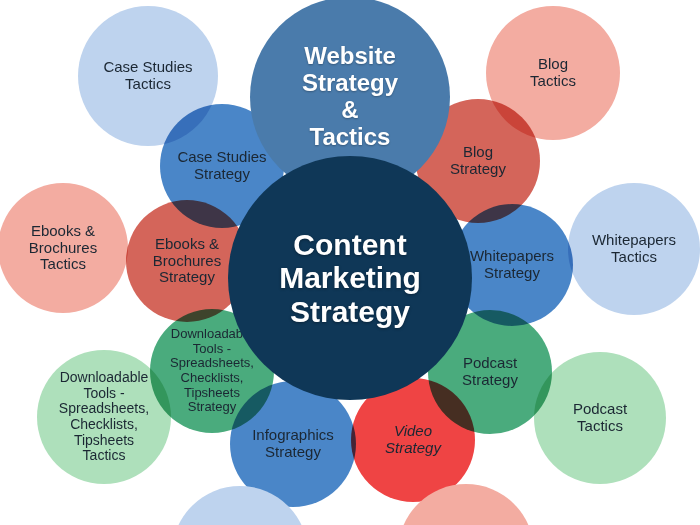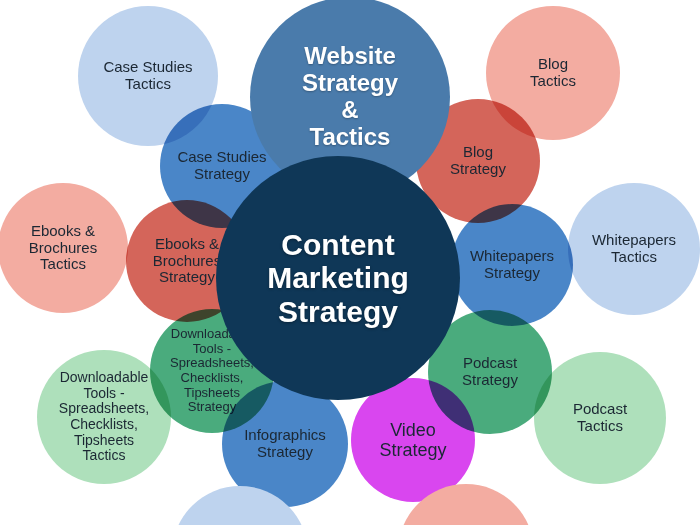--- a/index.html
+++ b/index.html
@@ -106,34 +106,34 @@
 Strategy</span>
     </div>
     <div class="bubble tactic" style="left: 534px; top: 352px; width: 132px; height: 132px; background: rgb(174, 224, 187); font-size: 15px;">
       <span class="lbl">Podcast
 Tactics</span>
     </div>
     <div class="bubble strategy" style="left: 428px; top: 310px; width: 124px; height: 124px; background: rgb(74, 171, 125); font-size: 15px;">
       <span class="lbl">Podcast
 Strategy</span>
     </div>
-    <div class="bubble strategy" style="left: 222px; top: 381px; width: 126px; height: 126px; background: rgb(74, 134, 200); font-size: 15px;">
+    <div class="bubble strategy" style="left: 230px; top: 381px; width: 126px; height: 126px; background: rgb(74, 134, 200); font-size: 15px;">
       <span class="lbl">Infographics
 Strategy</span>
     </div>
     <div class="bubble tactic" style="left: 172px; top: 486px; width: 136px; height: 136px; background: rgb(190, 211, 238); font-size: 15px;"></div>
-    <div class="bubble strategy" style="left: 351px; top: 378px; width: 124px; height: 124px; background: #d946ef; font-size: 18px;">
+    <div class="bubble strategy" style="left: 351px; top: 378px; width: 124px; height: 124px; background: #ef4444; font-size: 15px; font-style: italic;">
       <span class="lbl">Video
 Strategy</span>
     </div>
     <div class="bubble tactic" style="left: 398px; top: 484px; width: 136px; height: 136px; background: rgb(243, 172, 161); font-size: 15px;"></div>
     <div class="bubble  core" style="left: 250px; top: -3px; width: 200px; height: 200px; background: rgb(74, 123, 171); font-size: 24px;">
       <span class="lbl">Website
 Strategy
 &amp;
 Tactics</span>
     </div>
-    <div class="bubble  hub" style="left: 216px; top: 156px; width: 244px; height: 244px; background: rgb(15, 55, 87); font-size: 30px;">
+    <div class="bubble  hub" style="left: 228px; top: 156px; width: 244px; height: 244px; background: rgb(15, 55, 87); font-size: 30px;">
       <span class="lbl">Content
 Marketing
 Strategy</span>
     </div>
   </div>
 
 </body></html>

